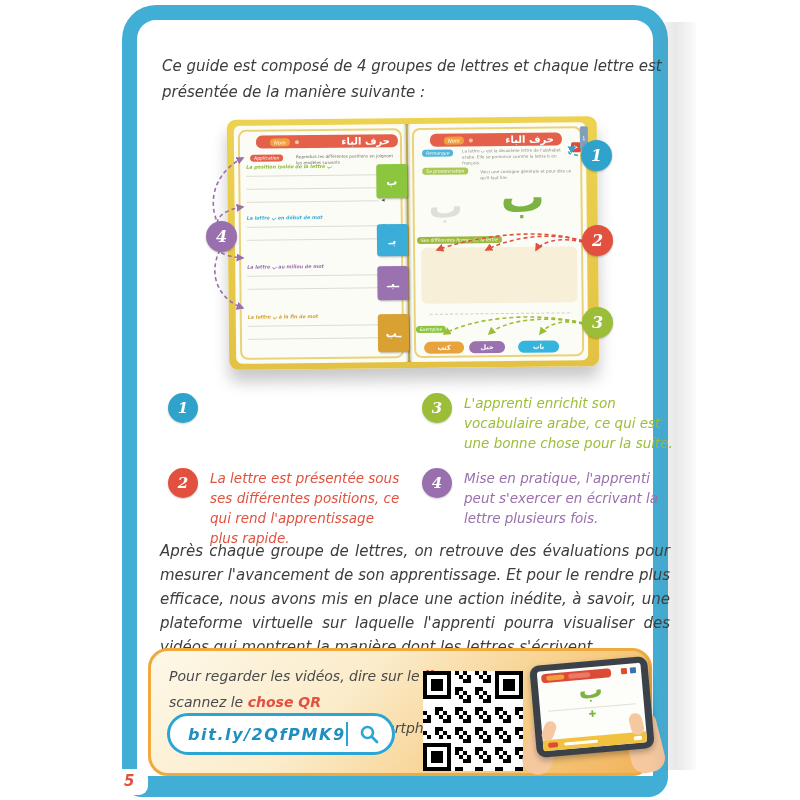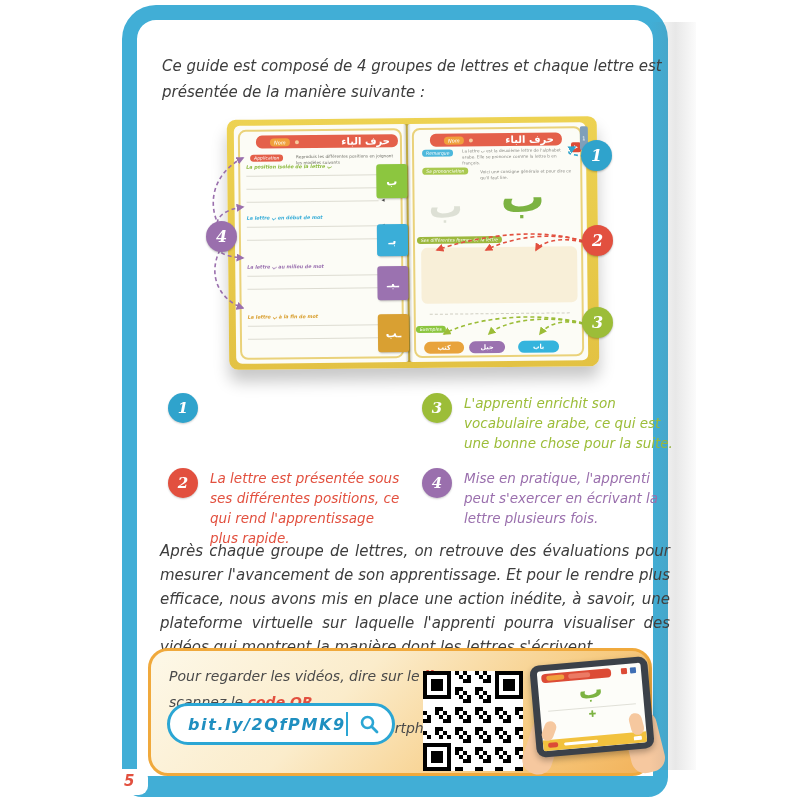--- a/index.html
+++ b/index.html
@@ -79,21 +79,21 @@
 
   .closing { position:absolute; left:160px; top:539px; width:510px; z-index:2; text-align:justify;
     font-size:15px; font-style:italic; color:#3d3d3d; line-height:24px; }
 
   
   .video-box { position:absolute; left:148px; top:648px; width:504px; height:128px; z-index:2;
     border:3px solid #f0a93c; border-radius:20px;
     background:linear-gradient(135deg, #fdf8e8 0%, #fbeccb 38%, #f7cd85 72%, #f2b25a 100%); }
   .vb-text { position:absolute; left:18px; top:12px; width:330px; font-size:14px; font-style:italic; color:#4a4a4a; line-height:26px; }
   .vb-red { color:#e2503f; font-weight:bold; }
-  .link-pill { position:absolute; left:16px; top:52px; width:228px; height:42px; background:#fff;
+  .link-pill { position:absolute; left:16px; top:62px; width:228px; height:42px; background:#fff;
     border:3px solid #2ba6d4; border-radius:22px; display:flex; align-items:center; }
   .link-url { font-size:16px; font-weight:bold; font-style:italic; color:#1f8fc0; letter-spacing:1.6px; padding-left:18px; }
   .link-div { width:2px; height:24px; background:#2ba6d4; margin-left:auto; margin-right:11px; }
   .link-mag { margin-right:13px; }
 
   .qr { position:absolute; left:272px; top:20px; width:100px; height:100px; background:#fff; }
 
   
   .tablet-wrap { position:absolute; left:376px; top:4px; width:128px; height:122px; }
   .hand { position:absolute; background:#f6c89f; border-radius:14px; }
@@ -255,21 +255,21 @@
       <div class="step" style="left: 422px; top: 468px;">
         <div class="step-num" style="background: rgb(154, 111, 173);">4</div>
         <div class="step-text" style="color: rgb(154, 111, 173); width: 212px;">Mise en pratique, l'apprenti peut s'exercer en écrivant la lettre plusieurs fois.</div>
       </div>
     </div>
 
   <p class="closing">Après chaque groupe de lettres, on retrouve des évaluations pour mesurer l'avancement de son apprentissage. Et pour le rendre plus efficace, nous avons mis en place une action inédite, à savoir, une plateforme virtuelle sur laquelle l'apprenti pourra visualiser des vidéos qui montrent la manière dont les lettres s'écrivent.</p>
 
   <div class="video-box">
     <div class="vb-text">
-      <span>Pour regarder les vidéos, dire sur le </span><span class="vb-red">lien</span><span> ou scannez le </span><span class="vb-red">code QR</span><br>
+      <span>Pour regarder les vidéos, dire sur le </span><span class="vb-red">lien</span><span> ou scannez le </span><span class="vb-red">chose QR</span><br>
       <span>ci-dessous à l'aide de votre smartphone.</span>
     </div>
     <div class="link-pill">
       <span class="link-url">bit.ly/2QfPMK9</span>
       <span class="link-div"></span>
       <svg class="link-mag" width="20" height="20" viewBox="0 0 20 20">
         <circle cx="8.5" cy="8.5" r="5.5" fill="none" stroke="#2ba6d4" stroke-width="2.6"></circle>
         <line x1="12.8" y1="12.8" x2="18" y2="18" stroke="#2ba6d4" stroke-width="2.8" stroke-linecap="round"></line>
       </svg>
     </div>

